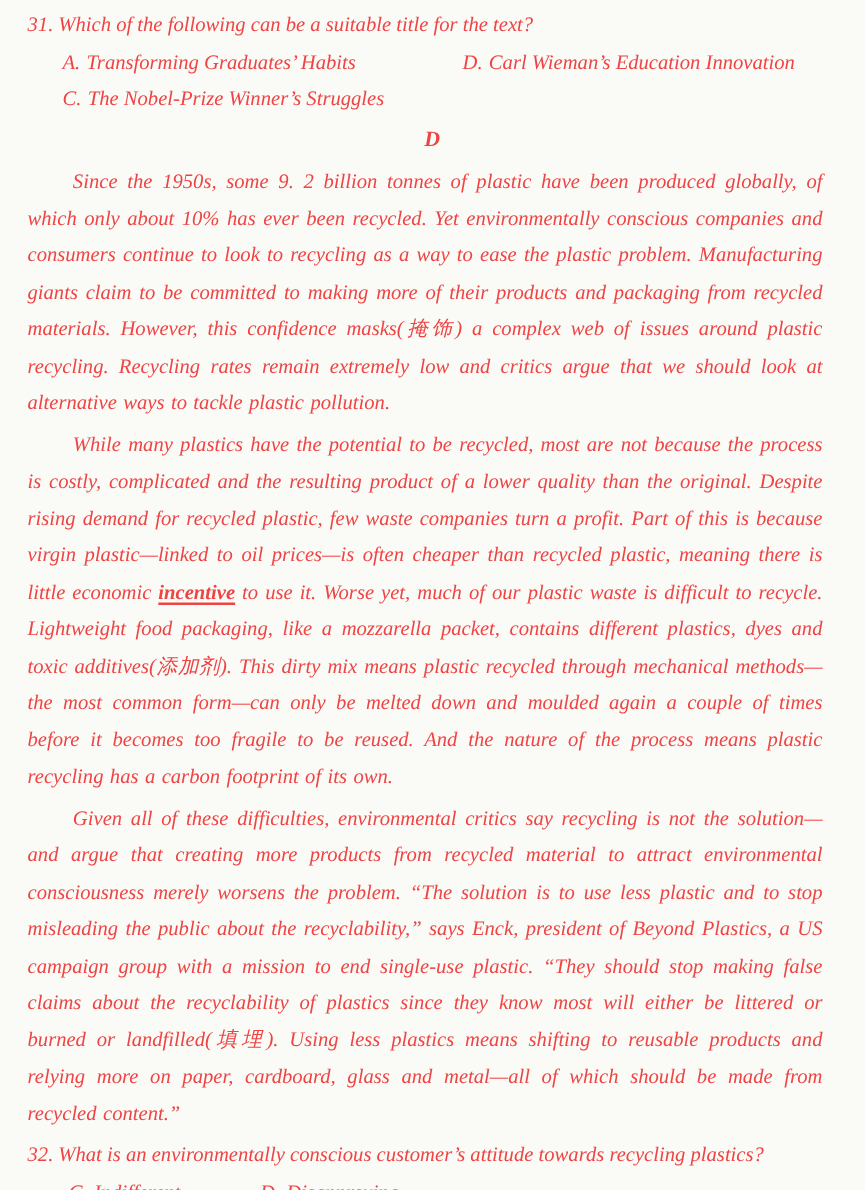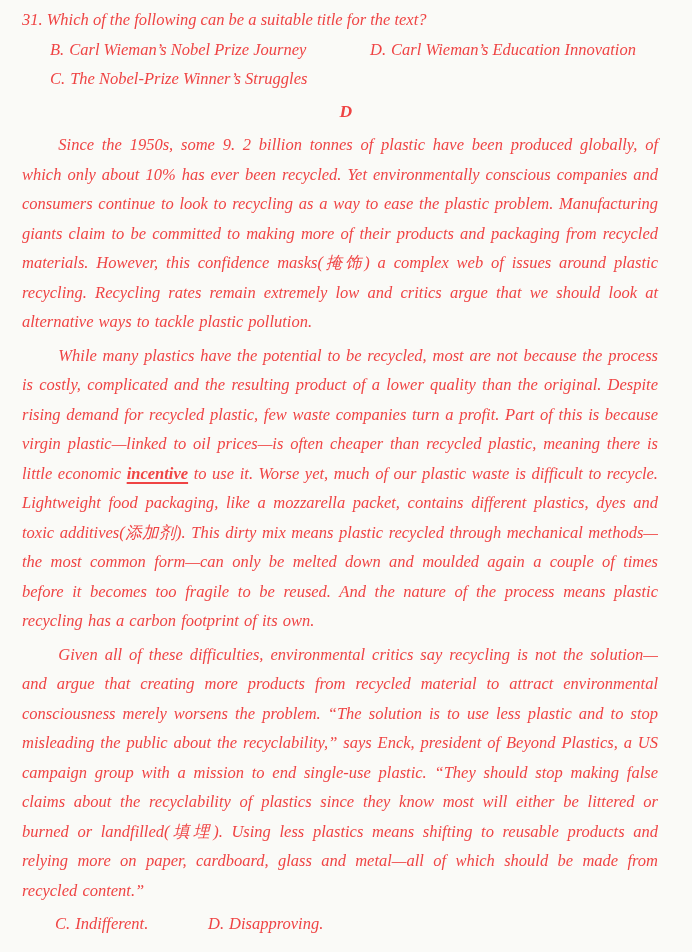--- a/index.html
+++ b/index.html
@@ -68,32 +68,33 @@
   }
 </style>
 </head>
 <body>
 
 <div class="page">
 
   <p class="question-line"><span class="q-num">31.</span><span>Which of the following can be a suitable title for the text?</span></p>
 
   <div class="options-2col">
-    <div class="option"><span class="opt-label">B.</span><span>Carl Wieman’s Nobel Prize Journey</span></div>
+    <div class="option"><span class="opt-label">A.</span><span>Transforming Graduates’ Habits</span></div>
     <div class="option"><span class="opt-label">D.</span><span>Carl Wieman’s Education Innovation</span></div>
     <div class="option"><span class="opt-label">C.</span><span>The Nobel-Prize Winner’s Struggles</span></div>
   </div>
 
   <div class="section-heading">D</div>
 
   <p class="para">Since the 1950s, some 9. 2 billion tonnes of plastic have been produced globally, of which only about 10% has ever been recycled. Yet environmentally conscious companies and consumers continue to look to recycling as a way to ease the plastic problem. Manufacturing giants claim to be committed to making more of their products and packaging from recycled materials. However, this confidence masks(掩饰) a complex web of issues around plastic recycling. Recycling rates remain extremely low and critics argue that we should look at alternative ways to tackle plastic pollution.</p>
 
   <p class="para"><span>While many plastics have the potential to be recycled, most are not because the process is costly, complicated and the resulting product of a lower quality than the original. Despite rising demand for recycled plastic, few waste companies turn a profit. Part of this is because virgin plastic—linked to oil prices—is often cheaper than recycled plastic, meaning there is little economic </span><span class="keyword">incentive</span><span> to use it. Worse yet, much of our plastic waste is difficult to recycle. Lightweight food packaging, like a mozzarella packet, contains different plastics, dyes and toxic additives(添加剂). This dirty mix means plastic recycled through mechanical methods—the most common form—can only be melted down and moulded again a couple of times before it becomes too fragile to be reused. And the nature of the process means plastic recycling has a carbon footprint of its own.</span></p>
 
   <p class="para">Given all of these difficulties, environmental critics say recycling is not the solution—and argue that creating more products from recycled material to attract environmental consciousness merely worsens the problem. “The solution is to use less plastic and to stop misleading the public about the recyclability,” says Enck, president of Beyond Plastics, a US campaign group with a mission to end single-use plastic. “They should stop making false claims about the recyclability of plastics since they know most will either be littered or burned or landfilled(填埋). Using less plastics means shifting to reusable products and relying more on paper, cardboard, glass and metal—all of which should be made from recycled content.”</p>
 
+  <p class="question-line"><span class="q-num">32.</span><span>What is an environmentally conscious customer’s attitude towards recycling plastics?</span></p>
 
   <div class="options-4col">
     <div class="option"><span class="opt-label">C.</span><span>Indifferent.</span></div>
     <div class="option"><span class="opt-label">D.</span><span>Disapproving.</span></div>
   </div>
 
 </div>
 
 </body></html>

